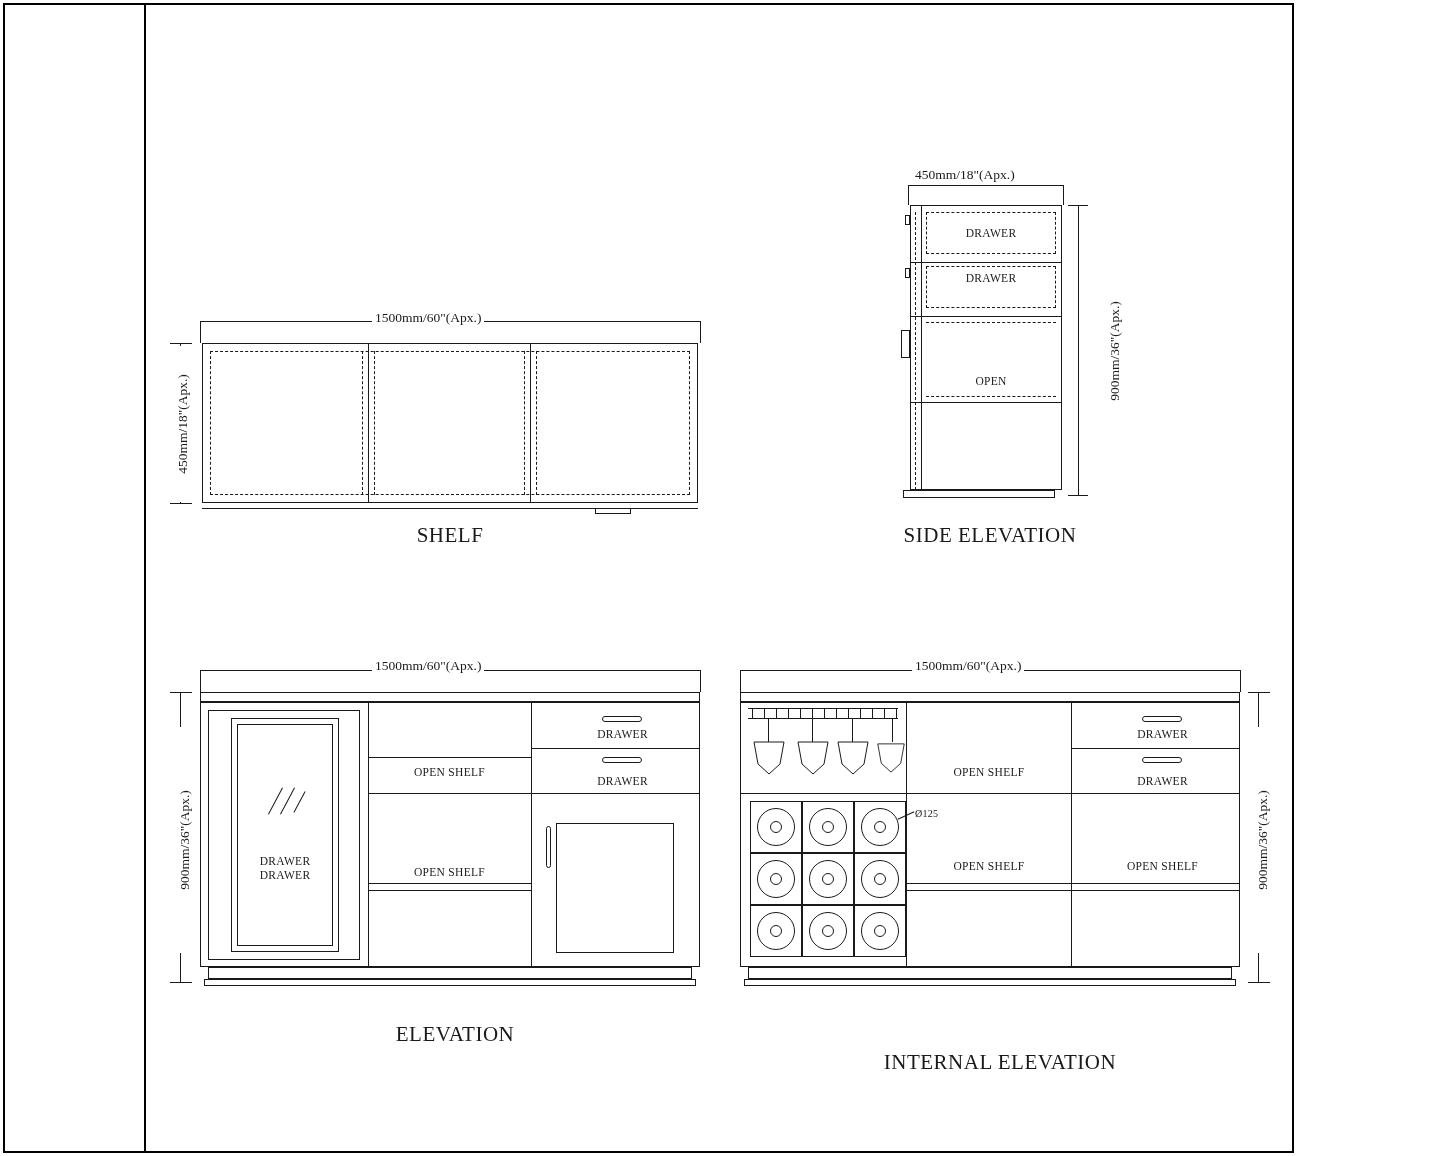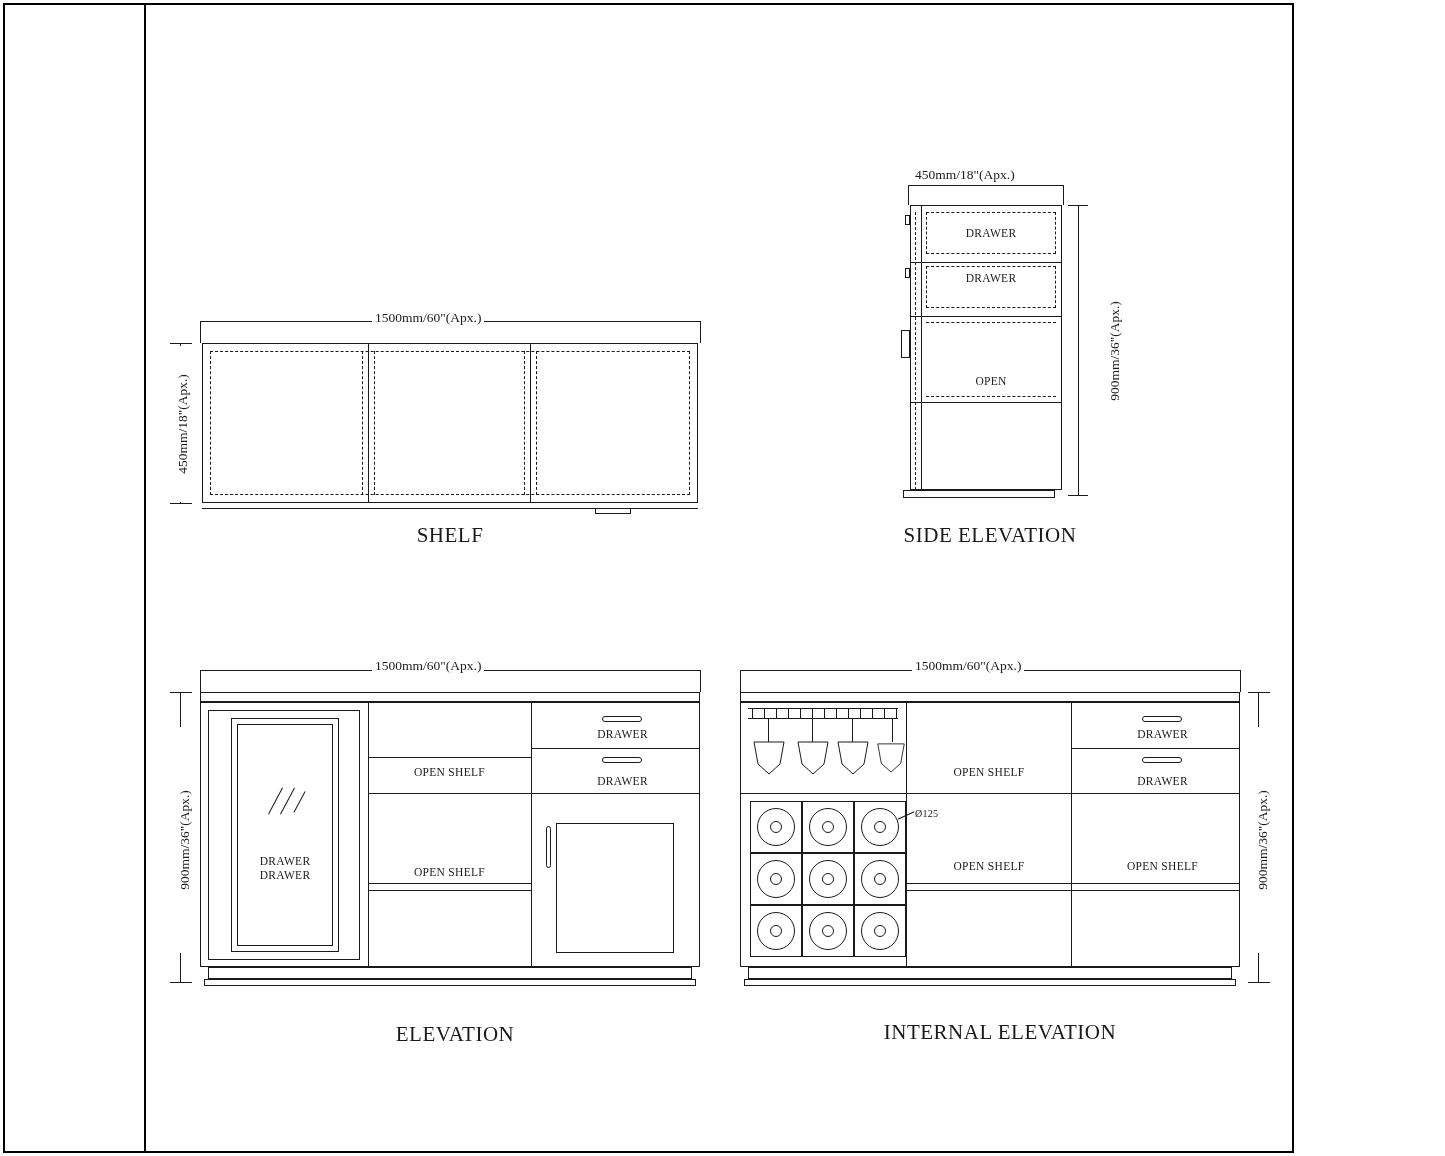--- a/index.html
+++ b/index.html
@@ -348,16 +348,16 @@
     <div class="ln hl" style="left:1071px; top:748px; width:169px;"></div>
 
     <div class="handle" style="left:1142px; top:757px; width:40px;"></div>
     <div class="small-label" style="left:1085px; top:775px; width:155px;">DRAWER</div>
     <div class="ln hl" style="left:1071px; top:793px; width:169px;"></div>
 
     <div class="small-label" style="left:1085px; top:860px; width:155px;">OPEN SHELF</div>
     <div class="ln hl" style="left:1071px; top:883px; width:169px;"></div>
     <div class="ln hl" style="left:1071px; top:890px; width:169px;"></div>
 
-    <div class="view-title" style="left:855px; top:1020px; width:290px;">INTERNAL ELEVATION</div>
+    <div class="view-title" style="left:855px; top:1050px; width:290px;">INTERNAL ELEVATION</div>
   </div>
 
 </div>
 
 </body></html>

